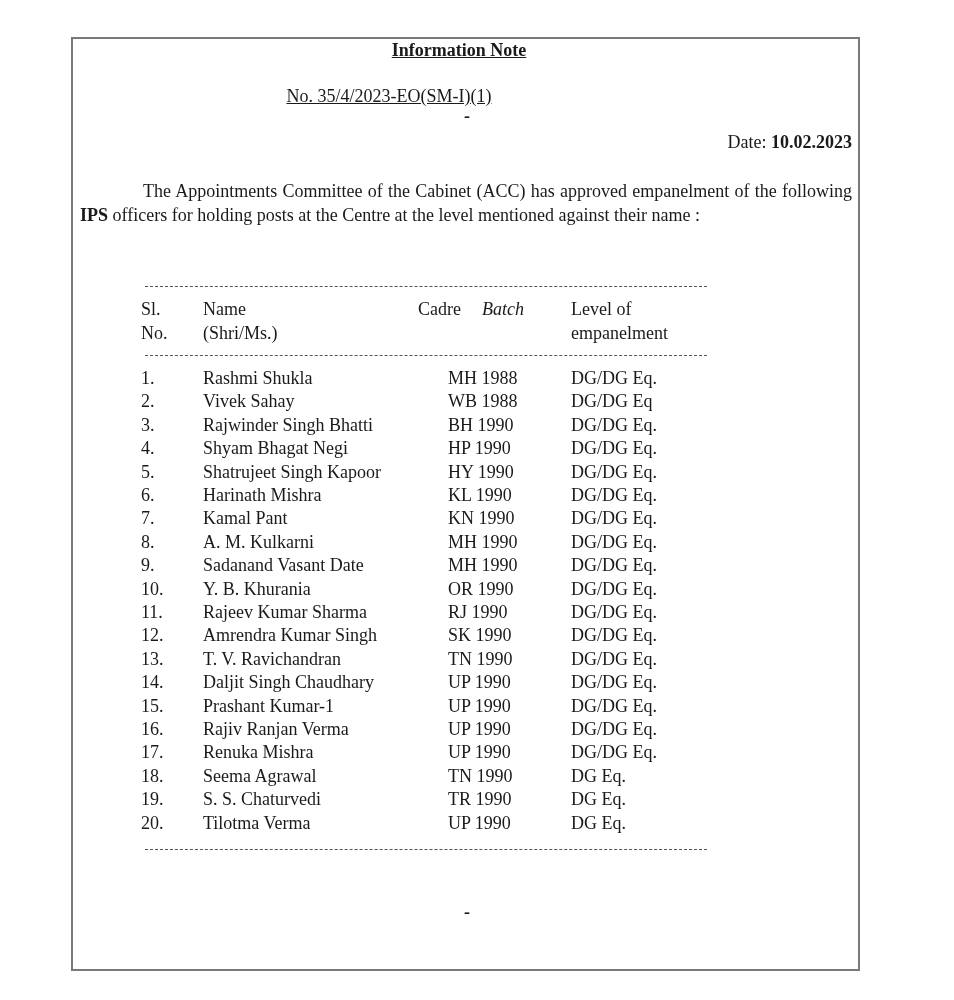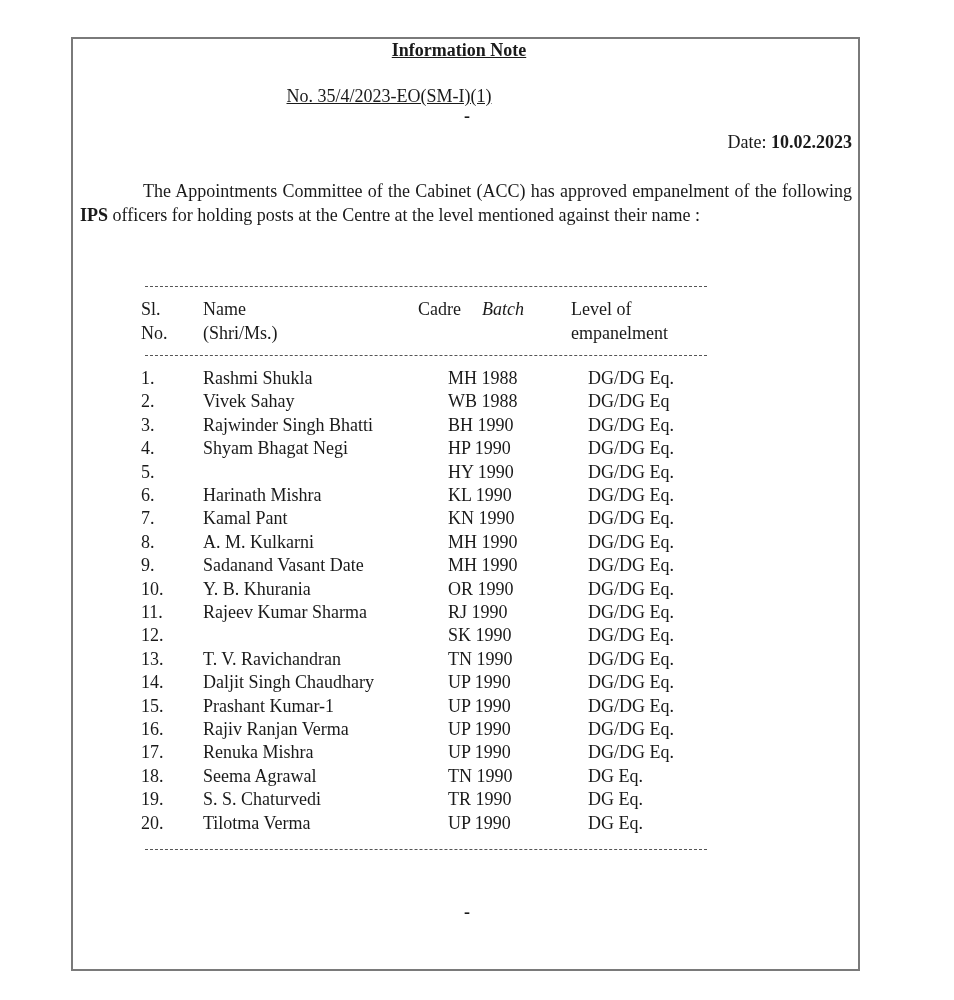--- a/index.html
+++ b/index.html
@@ -14,21 +14,21 @@
   .dash1 { position: absolute; left: 0; width: 934px; top: 106px; text-align: center; font-size: 18px; font-weight: bold; }
   .date { position: absolute; right: 102px; top: 132px; font-size: 18px; }
   .date b { font-weight: bold; }
   .para { position: absolute; left: 80px; width: 772px; top: 179px; font-size: 18px;
           line-height: 24px; text-align: justify; text-indent: 63px; }
   .rule { position: absolute; left: 145px; width: 562px; height: 0;
           border-top: 1.5px dashed #555; }
   .hdr { position: absolute; top: 297px; font-size: 18px; line-height: 24px; }
   .row { position: absolute; left: 0; width: 954px; height: 23.4px; font-size: 18px; line-height: 23px; }
   .row span { position: absolute; top: 0; white-space: nowrap; }
-  .c-sl { left: 141px; } .c-name { left: 203px; } .c-cb { left: 448px; } .c-lvl { left: 571px; margin-left: 17px; }
+  .c-sl { left: 141px; } .c-name { left: 203px; } .c-cb { left: 448px; } .c-lvl { left: 571px; }
   .dash2 { position: absolute; left: 0; width: 934px; top: 902px; text-align: center; font-size: 18px; font-weight: bold; }
 </style>
 </head>
 <body>
 
 <div class="frame"></div>
 
 <div class="title">Information Note</div>
 <div class="refno">No. 35/4/2023-EO(SM-I)(1)</div>
 <div class="dash1">-</div>
@@ -81,20 +81,21 @@
       <span class="c-lvl">DG/DG Eq.</span>
     </div>
     <div class="row" style="top: 437.2px;">
       <span class="c-sl">4.</span>
       <span class="c-name">Shyam Bhagat Negi</span>
       <span class="c-cb">HP 1990</span>
       <span class="c-lvl">DG/DG Eq.</span>
     </div>
     <div class="row" style="top: 460.6px;">
       <span class="c-sl">5.</span>
+      <span class="c-name">Shatrujeet Singh Kapoor</span>
       <span class="c-cb">HY 1990</span>
       <span class="c-lvl">DG/DG Eq.</span>
     </div>
     <div class="row" style="top: 484px;">
       <span class="c-sl">6.</span>
       <span class="c-name">Harinath Mishra</span>
       <span class="c-cb">KL 1990</span>
       <span class="c-lvl">DG/DG Eq.</span>
     </div>
     <div class="row" style="top: 507.4px;">
@@ -122,20 +123,21 @@
       <span class="c-lvl">DG/DG Eq.</span>
     </div>
     <div class="row" style="top: 601px;">
       <span class="c-sl">11.</span>
       <span class="c-name">Rajeev Kumar Sharma</span>
       <span class="c-cb">RJ  1990</span>
       <span class="c-lvl">DG/DG Eq.</span>
     </div>
     <div class="row" style="top: 624.4px;">
       <span class="c-sl">12.</span>
+      <span class="c-name">Amrendra Kumar Singh</span>
       <span class="c-cb">SK 1990</span>
       <span class="c-lvl">DG/DG Eq.</span>
     </div>
     <div class="row" style="top: 647.8px;">
       <span class="c-sl">13.</span>
       <span class="c-name">T. V. Ravichandran</span>
       <span class="c-cb">TN 1990</span>
       <span class="c-lvl">DG/DG Eq.</span>
     </div>
     <div class="row" style="top: 671.2px;">

